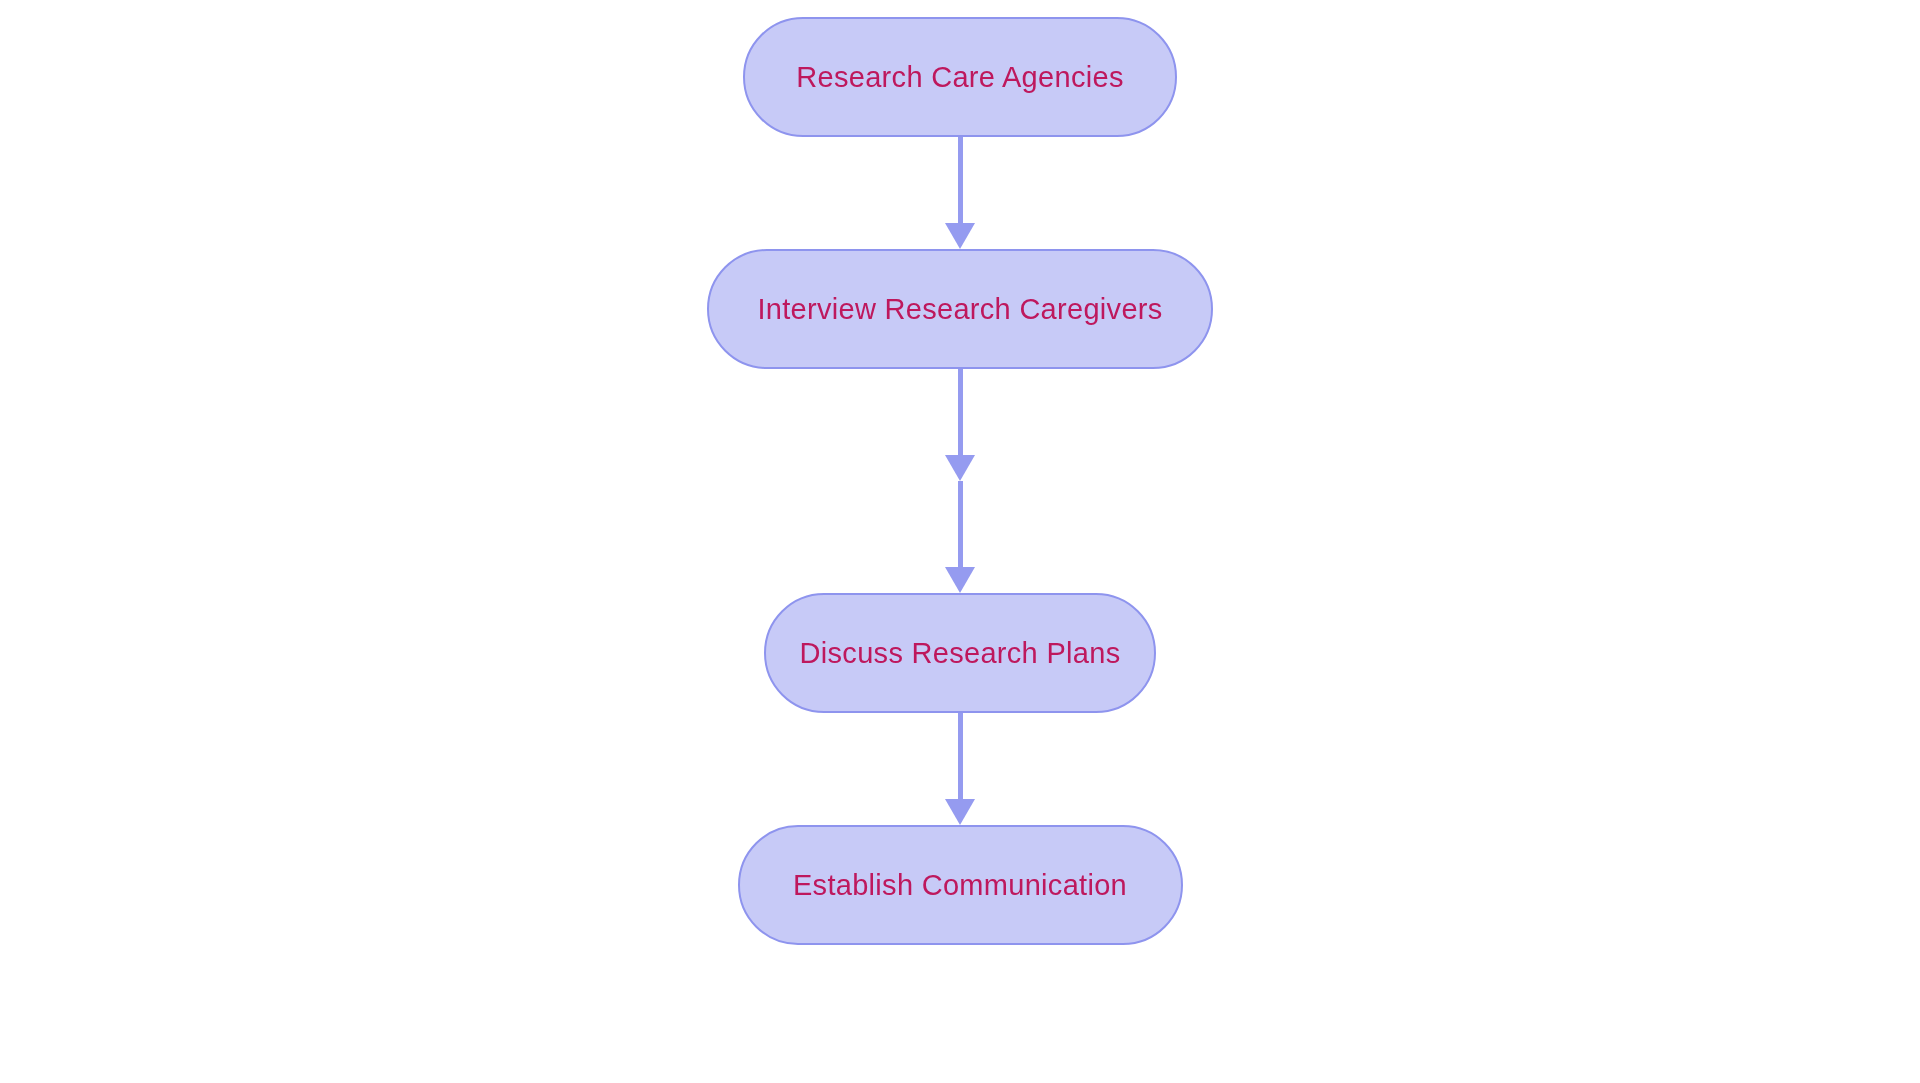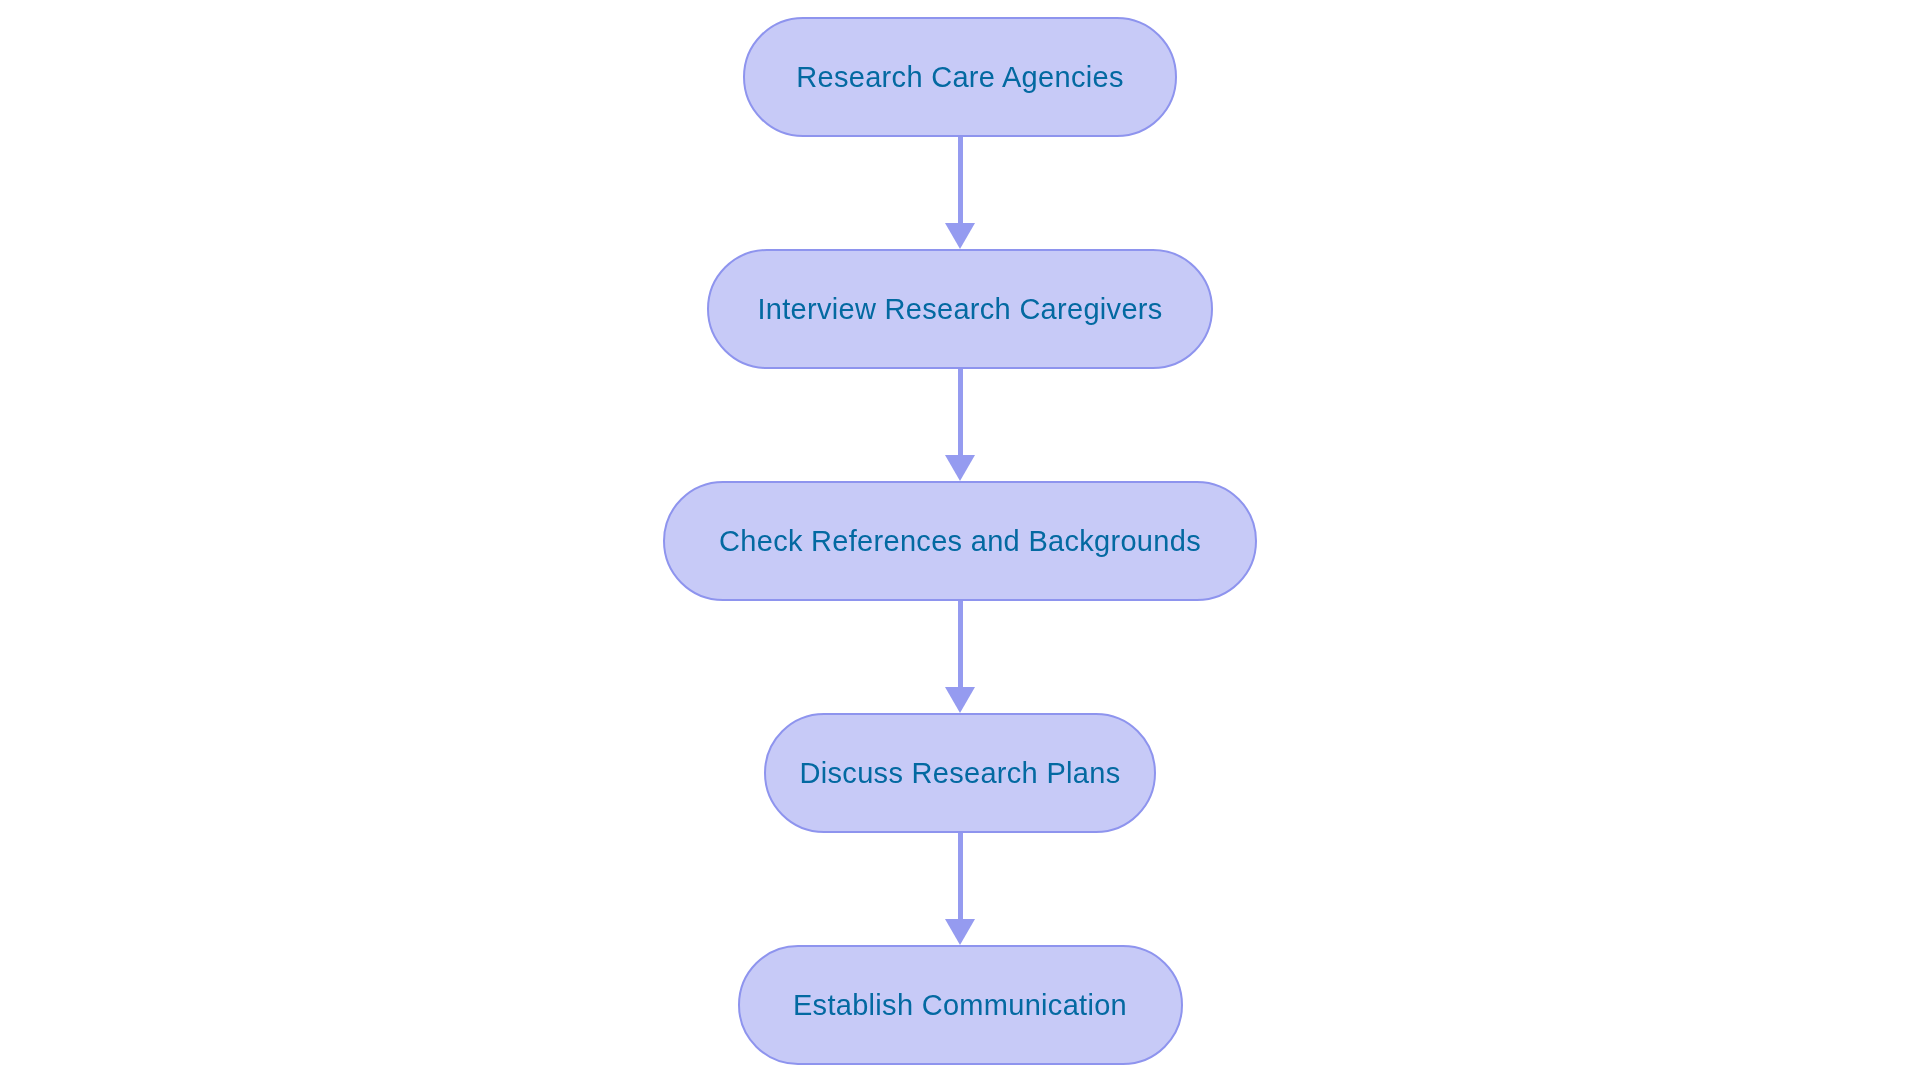--- a/index.html
+++ b/index.html
@@ -27,21 +27,21 @@
     border-radius: 60px;
     background: #c7caf7;
     border: 2px solid #8e94ee;
     box-sizing: border-box;
     display: flex;
     align-items: center;
     justify-content: center;
     flex: 0 0 auto;
   }
   .node-label {
-    color: #0369a1;
+    color: #be185d;
     font-size: 29px;
     font-weight: 400;
     letter-spacing: 0.3px;
     white-space: nowrap;
     padding: 0 44px;
   }
   .arrow {
     height: 112px;
     display: flex;
     flex-direction: column;
@@ -77,23 +77,20 @@
 
   <div class="node" style="width: 506px;">
     <span class="node-label">Interview Research Caregivers</span>
   </div>
 
   <div class="arrow">
     <div class="arrow-shaft"></div>
     <div class="arrow-head"></div>
   </div>
 
-  <div class="node" style="width: 594px;">
-    <span class="node-label">Check References and Backgrounds</span>
-  </div>
 
   <div class="arrow">
     <div class="arrow-shaft"></div>
     <div class="arrow-head"></div>
   </div>
 
   <div class="node" style="width: 392px;">
     <span class="node-label">Discuss Research Plans</span>
   </div>
 

